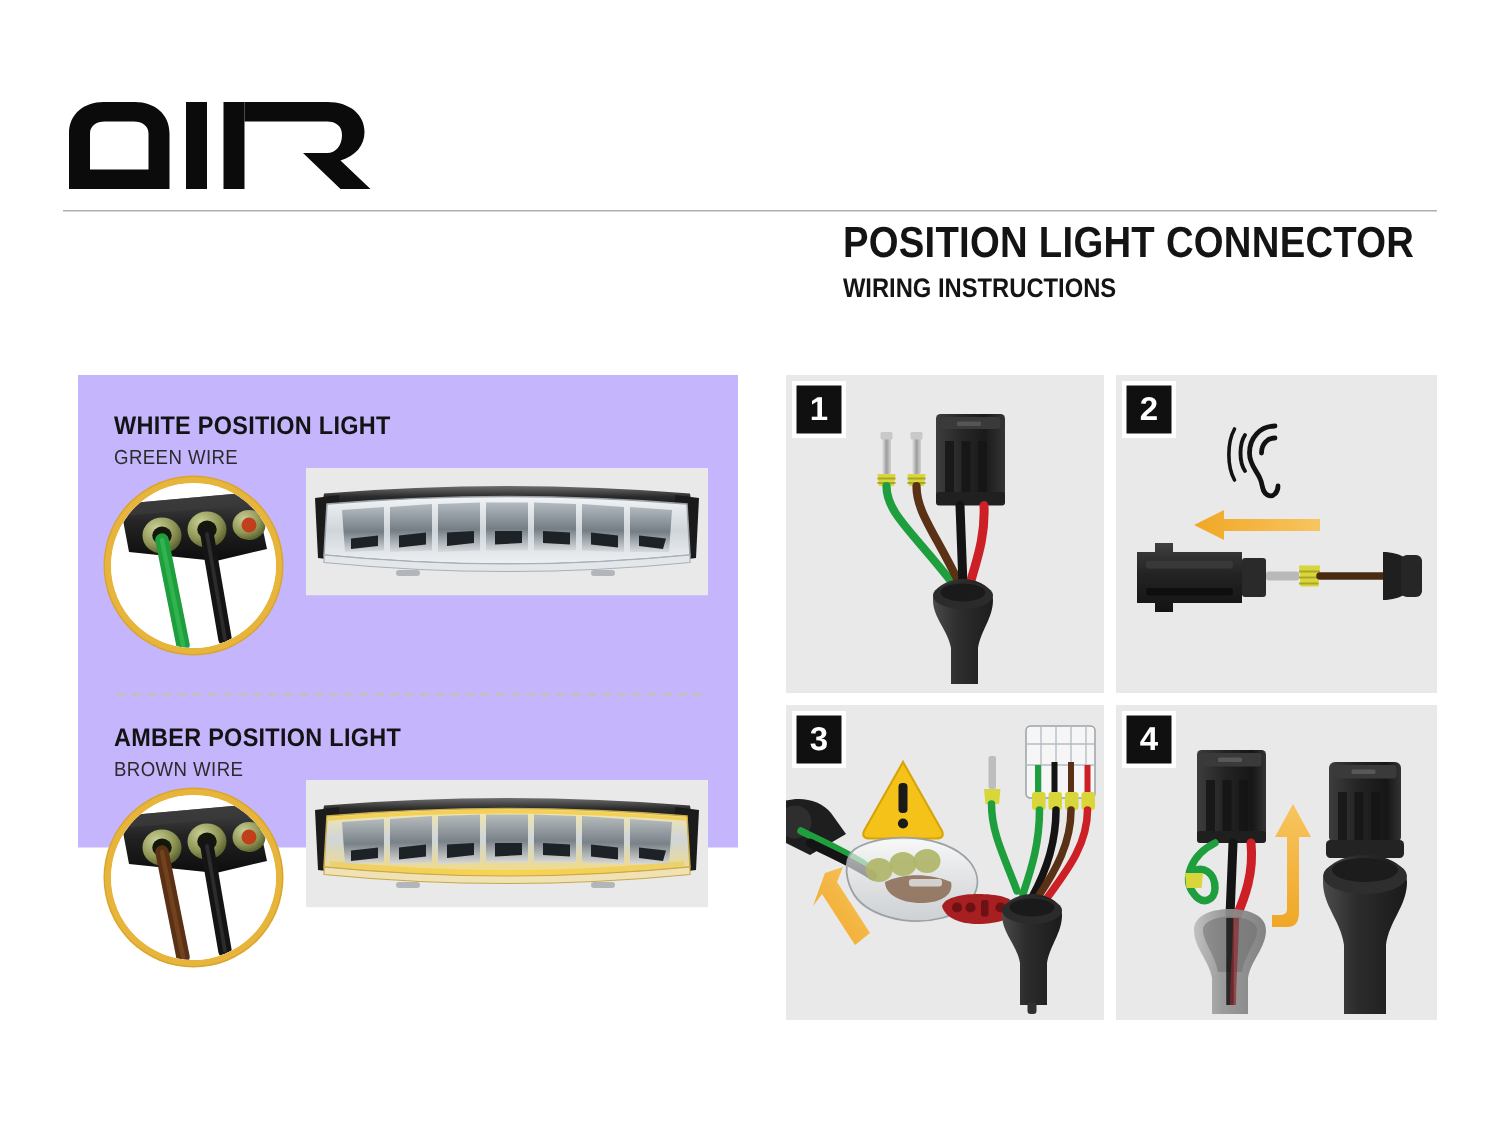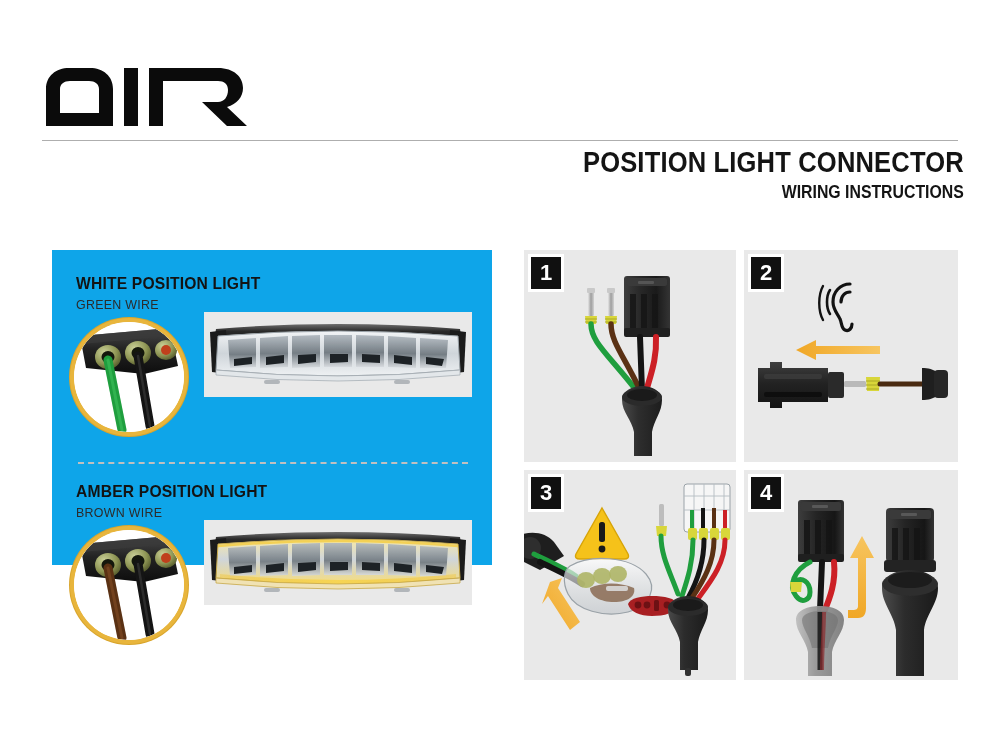--- a/index.html
+++ b/index.html
@@ -8,36 +8,36 @@
     font-family:"Liberation Sans",sans-serif;
     -webkit-font-smoothing:antialiased;
     overflow:hidden;position:relative;
   }
   .sheet{position:absolute;inset:0;}
 
   
   .logo{position:absolute;left:42px;top:66px;width:230px;height:62px;}
   .logo svg{display:block;width:100%;height:100%;}
   .hrule{position:absolute;left:42px;top:140px;width:916px;height:1px;background:#aeaeae;}
-  .title-block{position:absolute;right:36px;top:148px;text-align:right;}
+  .title-block{position:absolute;right:57px;top:148px;text-align:left;}
   .title-main{
     font-family:"Liberation Sans Narrow","Liberation Sans",sans-serif;
     font-weight:bold;font-size:29px;letter-spacing:.2px;color:#141414;
     line-height:1.02;transform:scaleX(.88);transform-origin:right center;white-space:nowrap;
   }
   .title-sub{
     font-family:"Liberation Sans Narrow","Liberation Sans",sans-serif;
     font-weight:bold;font-size:18px;color:#141414;margin-top:4px;
     transform:scaleX(.88);transform-origin:right center;white-space:nowrap;
   }
 
   
   .left-panel{
     position:absolute;left:52px;top:250px;width:440px;height:315px;
-    background:#0ea5e9;
+    background:#c4b5fd;
   }
   .variant{position:absolute;left:0;width:100%;}
   .variant.white{top:24px;}
   .variant.amber{top:232px;}
   .v-title{
     position:absolute;left:24px;top:0;
     font-family:"Liberation Sans Narrow","Liberation Sans",sans-serif;
     font-weight:bold;font-size:17px;color:#131313;letter-spacing:.2px;
     transform:scaleX(.92);transform-origin:left center;white-space:nowrap;
   }

